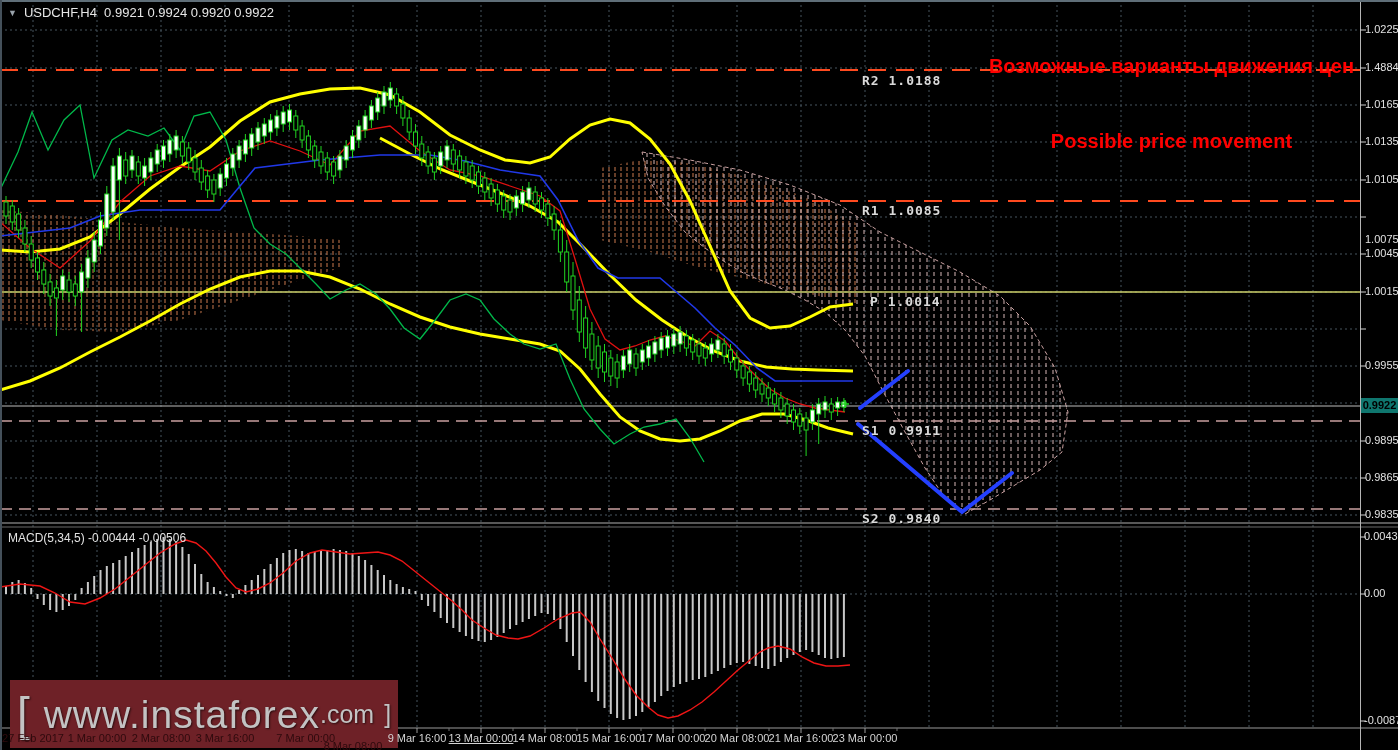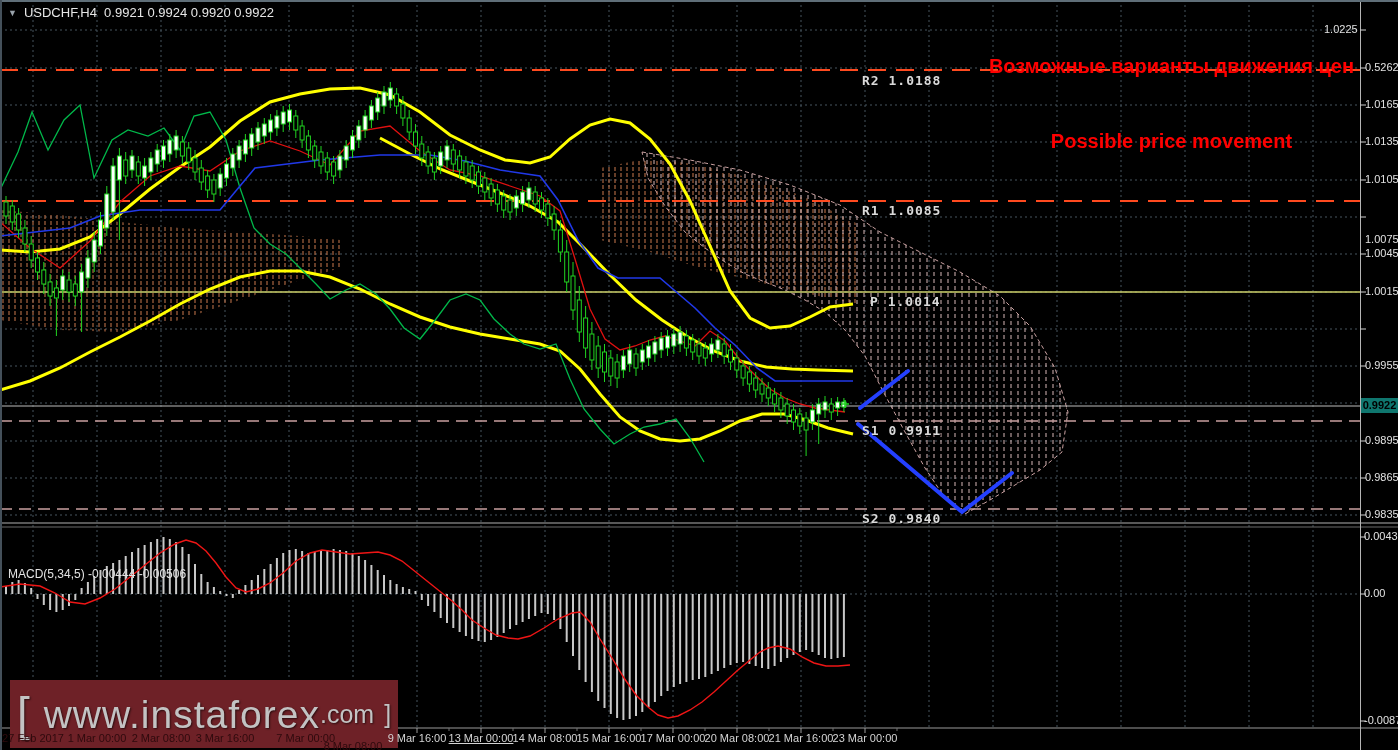--- a/index.html
+++ b/index.html
@@ -10,21 +10,21 @@
   #banner .wm{color:#c3c3c3;text-shadow:1px 1px 2px rgba(0,0,0,.6);line-height:1;}
   #banner .br-l{font-size:46px;margin-right:14px;font-weight:400;}
   #banner .wm-main{font-size:39px;letter-spacing:1px;}
   #banner .wm-com{font-size:25px;}
   #banner .br-r{font-size:25px;margin-left:10px;}
   #labels{position:absolute;inset:0;z-index:3;pointer-events:none;}
   .lab{position:absolute;white-space:pre;}
   #title{left:8px;top:5px;color:#e6e6e6;font-size:13px;display:flex;align-items:center;gap:7px;}
   #title .tri{color:#9aa3ab;font-size:9px;}
   #annot{right:44px;top:4px;text-align:center;font-weight:bold;font-size:20px;line-height:25px;color:#ff0000;}
-  #macd-label{left:8px;top:531px;color:#e2e2e2;font-size:12px;margin-top:36px;}
+  #macd-label{left:8px;top:531px;color:#e2e2e2;font-size:12px;}
   .pivot-lab{font-family:"DejaVu Sans Mono",monospace;font-weight:bold;font-size:13px;color:#dadada;
              text-shadow:1px 1px 1px #000;letter-spacing:1px;}
   .tick-lab{color:#e2e2e2;font-size:11px;}
   .time-lab{font-size:11px;width:92px;text-align:center;}
   #price-box{left:1361px;top:398px;width:37px;height:15px;background:#0f766e;color:#000;
              font-size:11px;font-weight:bold;text-align:center;line-height:15px;}
 </style>
 </head>
 <body>
 
@@ -559,22 +559,22 @@
     <div class="lab" id="title">
       <span class="tri">▼</span>
       <span>USDCHF,H4  0.9921 0.9924 0.9920 0.9922</span>
     </div>
     <div class="lab" id="annot">
       <div>Возможные варианты движения цен</div>
       <div>Possible price movement</div>
     </div>
     <div class="lab" id="macd-label">MACD(5,34,5) -0.00444 -0.00506</div>
     <div class="lab" id="price-box">0.9922</div>
-  <div class="lab tick-lab" style="left: 1324px; top: 23px;">1.0225</div>
-      <div class="lab tick-lab" style="left: 1365px; top: 61px;">0.5262</div>
+  <div class="lab tick-lab" style="left: 1365px; top: 23px;">1.0225</div>
+      <div class="lab tick-lab" style="left: 1365px; top: 61px;">1.4884</div>
       <div class="lab tick-lab" style="left: 1365px; top: 98px;">1.0165</div>
       <div class="lab tick-lab" style="left: 1365px; top: 135px;">1.0135</div>
       <div class="lab tick-lab" style="left: 1365px; top: 173px;">1.0105</div>
       <div class="lab tick-lab" style="left: 1365px; top: 210px; margin-top: 23px;">1.0075</div>
       <div class="lab tick-lab" style="left: 1365px; top: 247px;">1.0045</div>
       <div class="lab tick-lab" style="left: 1365px; top: 285px;">1.0015</div>
       <div class="lab tick-lab" style="left: 1419px; top: 322px;">0.9985</div>
       <div class="lab tick-lab" style="left: 1365px; top: 359px;">0.9955</div>
       <div class="lab tick-lab" style="left: 1365px; top: 434px; text-align: right;">0.9895</div>
       <div class="lab tick-lab" style="left: 1365px; top: 471px;">0.9865</div>

